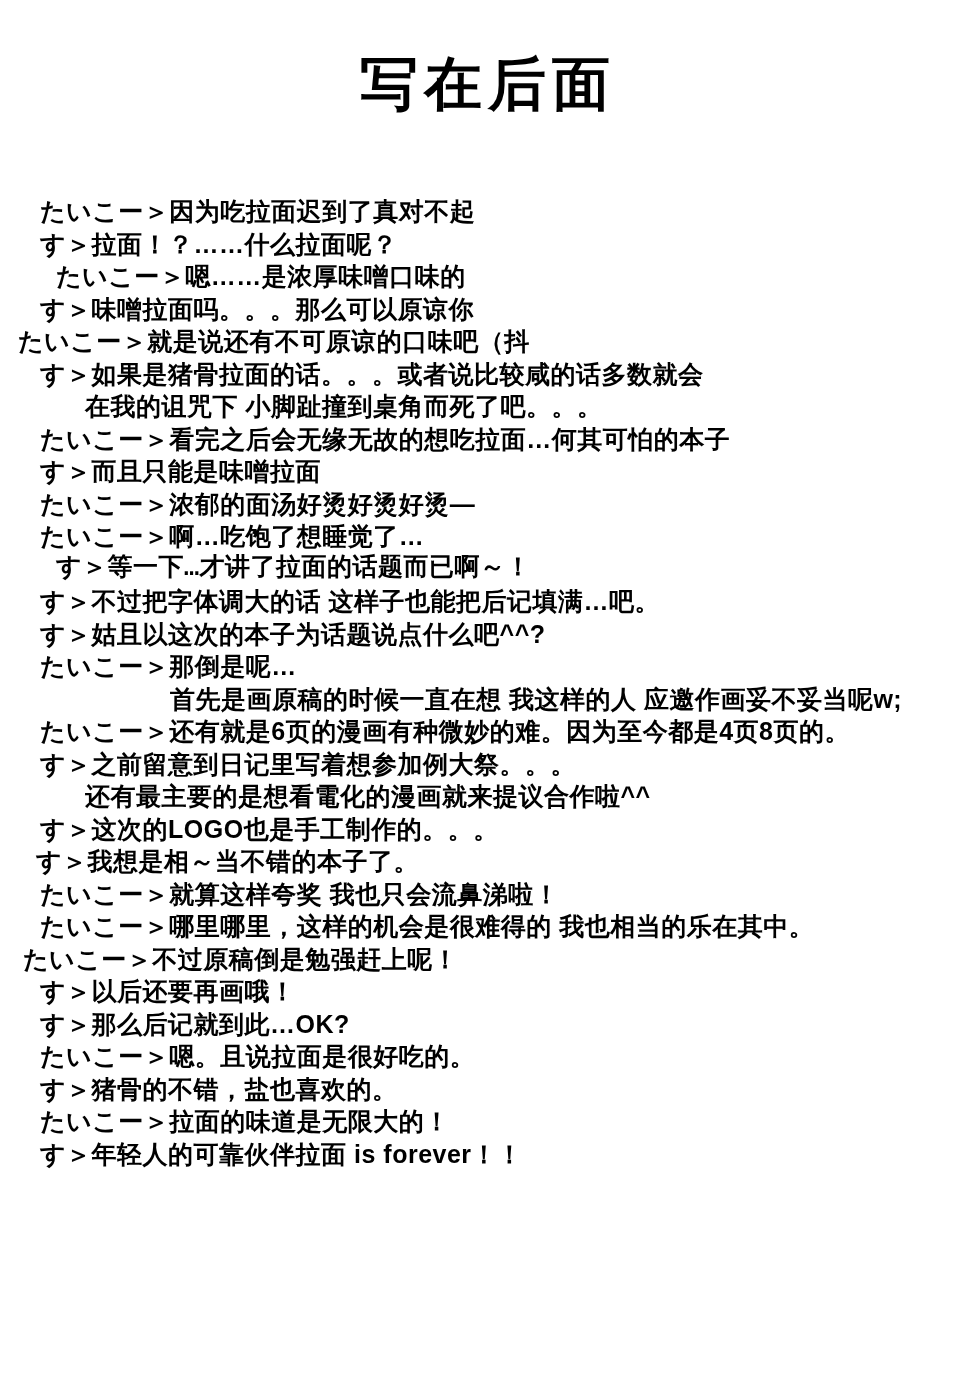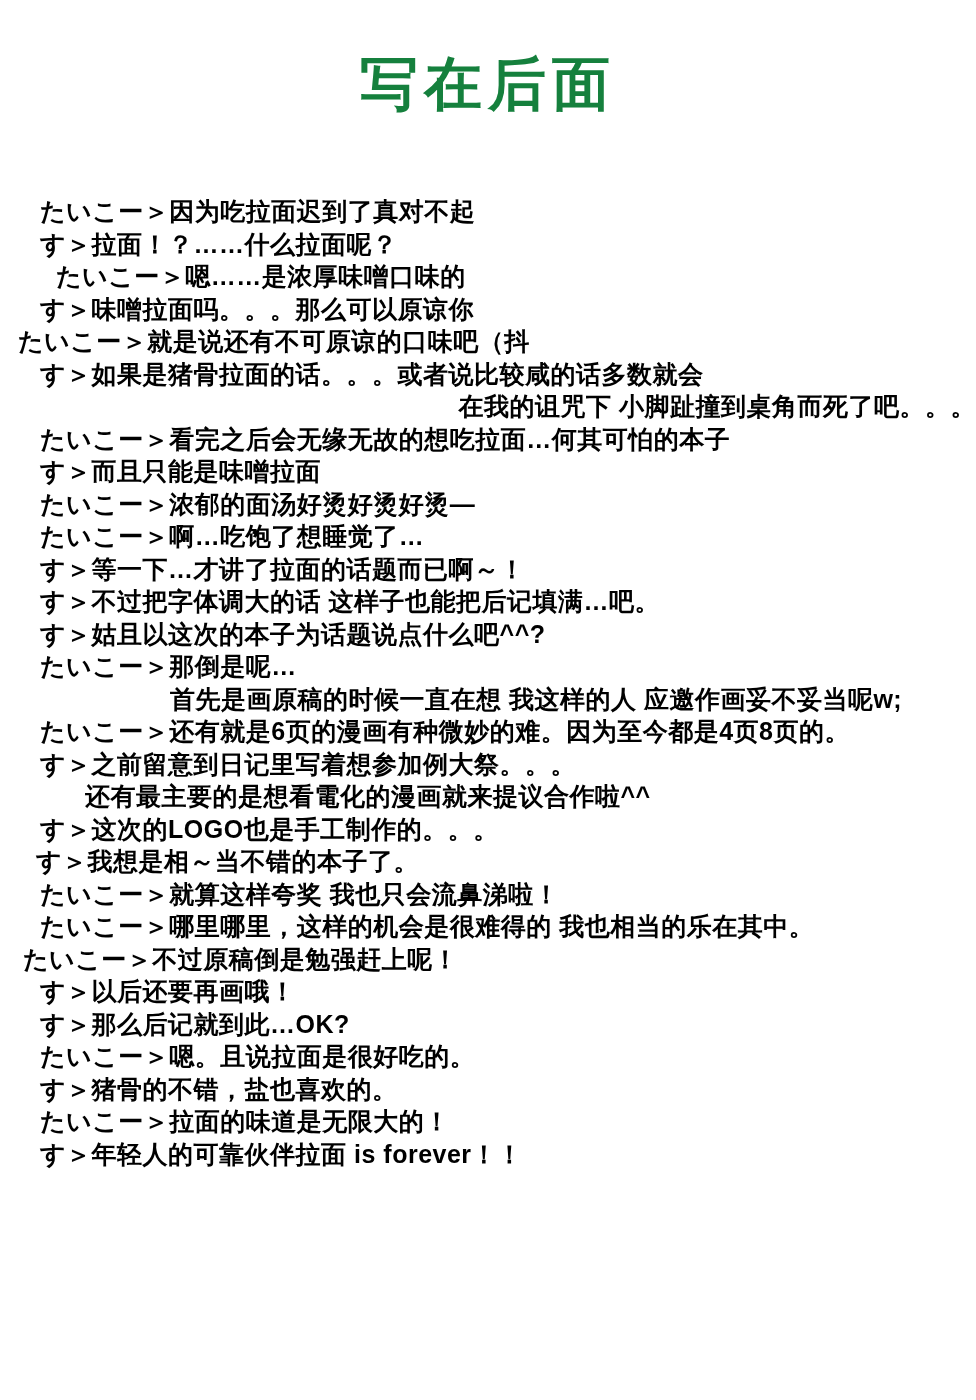--- a/index.html
+++ b/index.html
@@ -18,21 +18,21 @@
   }
   .title {
     position: absolute;
     top: 46px;
     left: 0;
     width: 100%;
     text-align: center;
     font-size: 58px;
     font-weight: 700;
     letter-spacing: 6px;
-    color: #15803d;
+    color: #000000;
   }
   .lines {
     position: absolute;
     top: 195px;
     left: 0;
     width: 976px;
   }
   .line {
     height: 32.5px;
     line-height: 32.5px;
@@ -48,26 +48,26 @@
 
 <div class="page">
   <div class="title">写在后面</div>
   <div class="lines">
       <div class="line" style="padding-left: 40px;">たいこー＞因为吃拉面迟到了真对不起</div>
       <div class="line" style="padding-left: 40px;">す＞拉面！？……什么拉面呢？</div>
       <div class="line" style="padding-left: 40px; margin-left: 16px;">たいこー＞嗯……是浓厚味噌口味的</div>
       <div class="line" style="padding-left: 40px;">す＞味噌拉面吗。。。那么可以原谅你</div>
       <div class="line" style="padding-left: 18px;">たいこー＞就是说还有不可原谅的口味吧（抖</div>
       <div class="line" style="padding-left: 40px;">す＞如果是猪骨拉面的话。。。或者说比较咸的话多数就会</div>
-      <div class="line" style=" text-align: right;">在我的诅咒下 小脚趾撞到桌角而死了吧。。。</div>
+      <div class="line" style="padding-left: 85px;">在我的诅咒下 小脚趾撞到桌角而死了吧。。。</div>
       <div class="line" style="padding-left: 40px;">たいこー＞看完之后会无缘无故的想吃拉面…何其可怕的本子</div>
       <div class="line" style="padding-left: 40px;">す＞而且只能是味噌拉面</div>
       <div class="line" style="padding-left: 40px;">たいこー＞浓郁的面汤好烫好烫好烫—</div>
       <div class="line" style="padding-left: 40px;">たいこー＞啊…吃饱了想睡觉了…</div>
-      <div class="line" style="padding-left: 40px;">す＞等一下…才讲了拉面的话题而已啊～！</div>
+      <div class="line" style="padding-left: 56px; font-family: Liberation Mono, monospace;">す＞等一下…才讲了拉面的话题而已啊～！</div>
       <div class="line" style="padding-left: 40px;">す＞不过把字体调大的话 这样子也能把后记填满…吧。</div>
       <div class="line" style="padding-left: 40px;">す＞姑且以这次的本子为话题说点什么吧^^?</div>
       <div class="line" style="padding-left: 40px;">たいこー＞那倒是呢…</div>
       <div class="line" style="padding-left: 170px;">首先是画原稿的时候一直在想 我这样的人 应邀作画妥不妥当呢w;</div>
       <div class="line" style="padding-left: 40px;">たいこー＞还有就是6页的漫画有种微妙的难。因为至今都是4页8页的。</div>
       <div class="line" style="padding-left: 40px;">す＞之前留意到日记里写着想参加例大祭。。。</div>
       <div class="line" style="padding-left: 85px;">还有最主要的是想看電化的漫画就来提议合作啦^^</div>
       <div class="line" style="padding-left: 40px;">す＞这次的LOGO也是手工制作的。。。</div>
       <div class="line" style="padding-left: 36px;">す＞我想是相～当不错的本子了。</div>
       <div class="line" style="padding-left: 40px;">たいこー＞就算这样夸奖 我也只会流鼻涕啦！</div>

